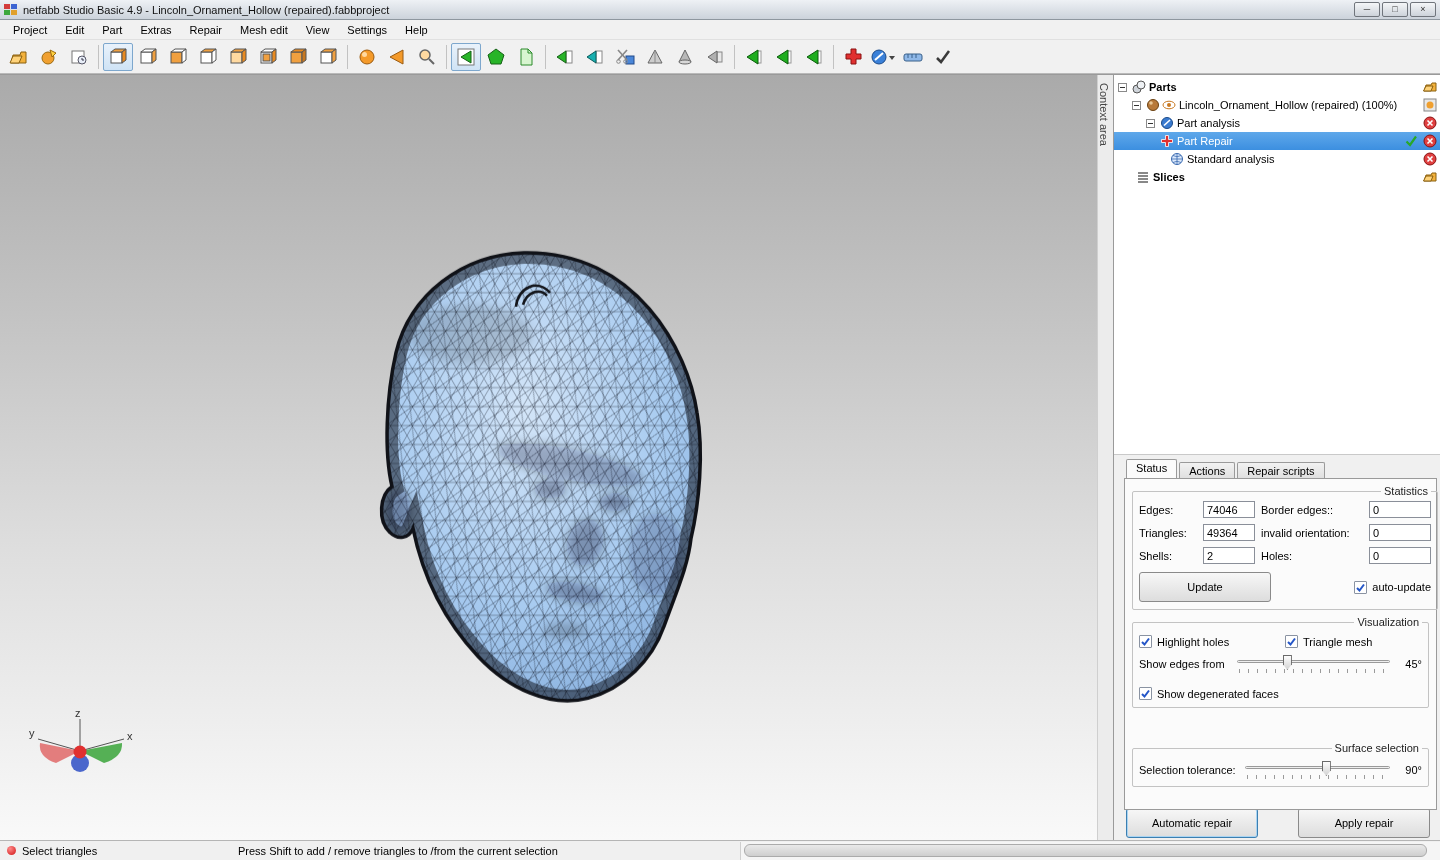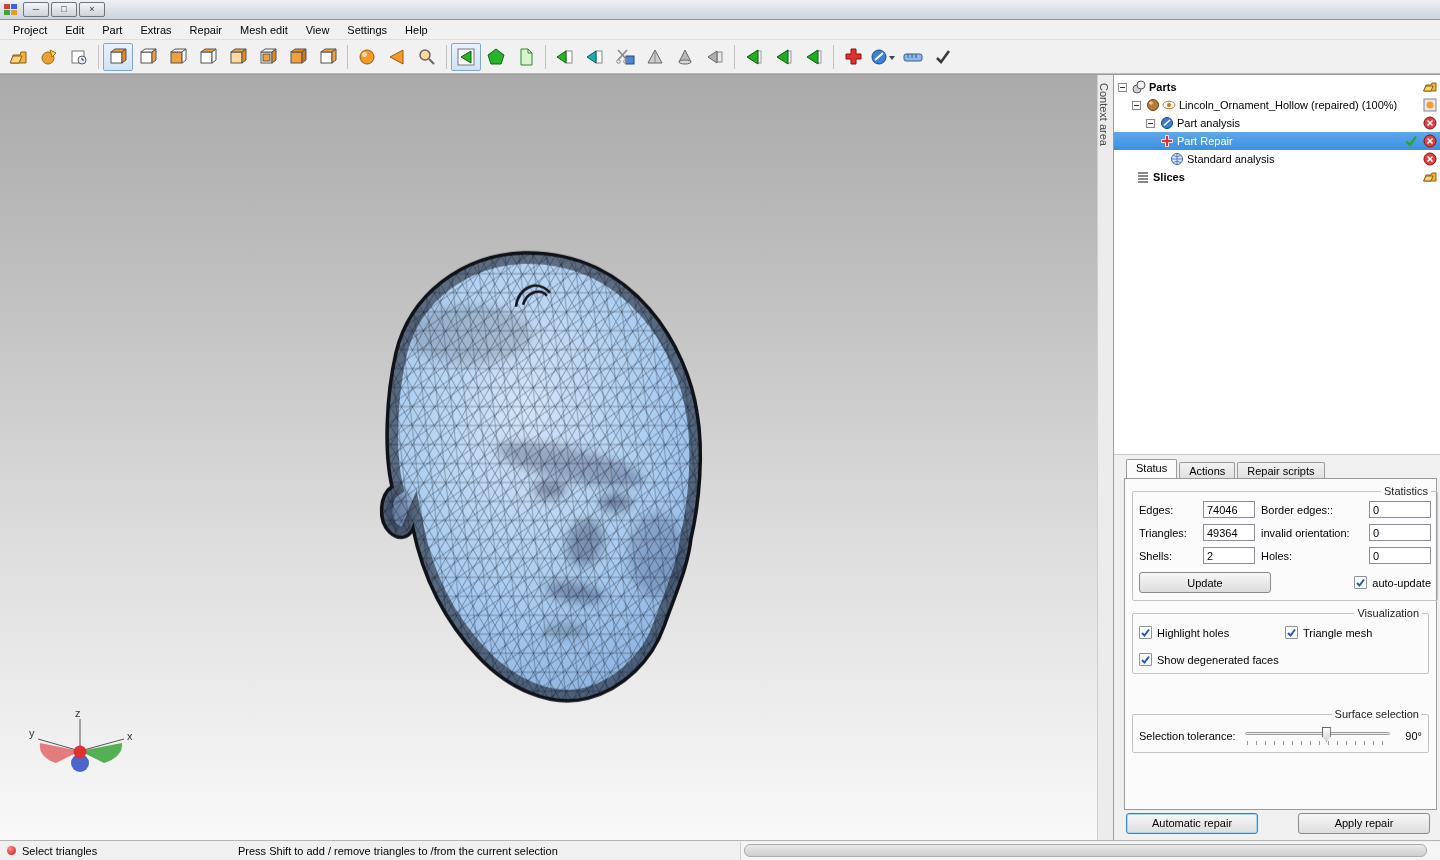--- a/index.html
+++ b/index.html
@@ -54,21 +54,21 @@
          margin-right:2px; border-radius:2px 2px 0 0; position:relative; top:3px; }
   .tab.active { background:#fbfbfb; z-index:2; padding-bottom:4px; top:0; }
   .tab-panel { flex:1; border:1px solid #9a9a9a; background:#fbfbfb; padding:4px 5px; z-index:1; min-height:0; }
 
   fieldset.group { border:1px solid #c3c3c3; border-radius:2px; margin:2px 2px 6px; padding:4px 6px 7px; }
   fieldset.group legend { font-size:11px; color:#222; padding:0 3px;text-align:right; }
   .stat-grid { display:grid; grid-template-columns:58px 52px 102px 62px; column-gap:6px; row-gap:6px; align-items:center; }
   .tin { width:100%; height:17px; border:1px solid #8a8f99; background:#fff; font:11px "Liberation Sans",sans-serif; padding:0 3px; }
   .stat-actions { display:flex; align-items:center; justify-content:space-between; margin-top:8px; }
   .btn { background:linear-gradient(#f7f7f7,#dddddd); border:1px solid #8a8a8a; border-radius:3px;
-         font:11px "Liberation Sans",sans-serif; height:21px; padding:0 8px; }
+         font:11px "Liberation Sans",sans-serif; height:30px; padding:0 8px; }
   .btn.default { border-color:#3c7fb1; box-shadow:0 0 0 1px #a9d4f2 inset; }
   .btn.wide { width:132px; }
 
   .cbrow { display:inline-flex; align-items:center; }
   .cb { width:13px; height:13px; background:#fff; border:1px solid #8a93a2; border-radius:1px; display:inline-flex;
         align-items:center; justify-content:center; margin-right:5px; flex:none; }
 
   .vrow { display:flex; align-items:center; margin-top:7px; }
   .vrow.first { margin-top:3px; }
   .slider { position:relative; height:18px; flex:1; margin:0 6px; }
@@ -96,20 +96,21 @@
 
 <div class="app">
 
   <div class="titlebar">
     <span class="applogo">
       <i style="background:#d23c3c"></i>
         <i style="background:#3c64d2"></i>
         <i style="background:#3ca83c"></i>
         <i style="background:#e0a02c"></i>
     </span>
+    <span class="title-text">netfabb Studio Basic 4.9 - Lincoln_Ornament_Hollow (repaired).fabbproject</span>
     <span class="winbtns">
       <span class="winbtn">─</span>
       <span class="winbtn">□</span>
       <span class="winbtn">×</span>
     </span>
   </div>
 
   <div class="menubar">
     <span class="menu-item">Project</span>
     <span class="menu-item">Edit</span>
@@ -559,20 +560,29 @@
               </span>
               <span class="cbrow">
                 <span class="cb">
                     <svg width="11" height="11">
                       <path d="M2 6 L4.5 8.5 L9 2.5" stroke="#2456c8" stroke-width="2" fill="none"></path>
                     </svg>
                   </span>
                 <span>Triangle mesh</span>
               </span>
             </div>
+            <div class="vrow">
+              <span style="width:92px">Show edges from</span>
+              <span class="slider">
+                <span class="track"></span>
+                <span class="thumb" style="left:30%"></span>
+                <span class="ticks"></span>
+              </span>
+              <span class="deg">45°</span>
+            </div>
             <div class="vrow" style="margin-top:14px">
               <span class="cbrow">
                 <span class="cb">
                     <svg width="11" height="11">
                       <path d="M2 6 L4.5 8.5 L9 2.5" stroke="#2456c8" stroke-width="2" fill="none"></path>
                     </svg>
                   </span>
                 <span>Show degenerated faces</span>
               </span>
             </div>

